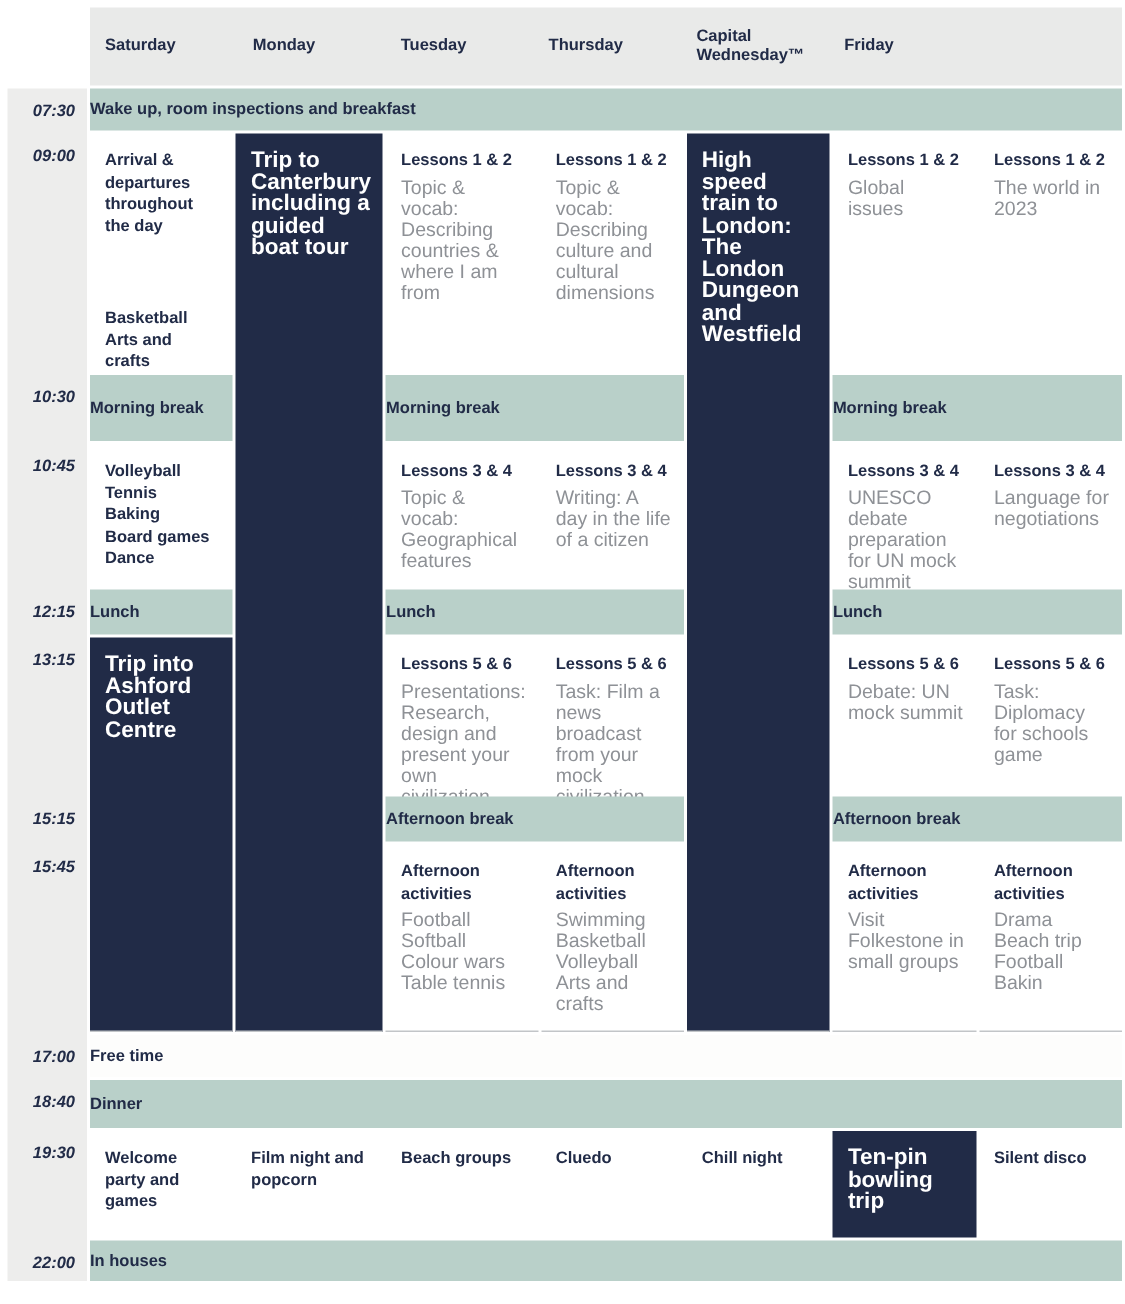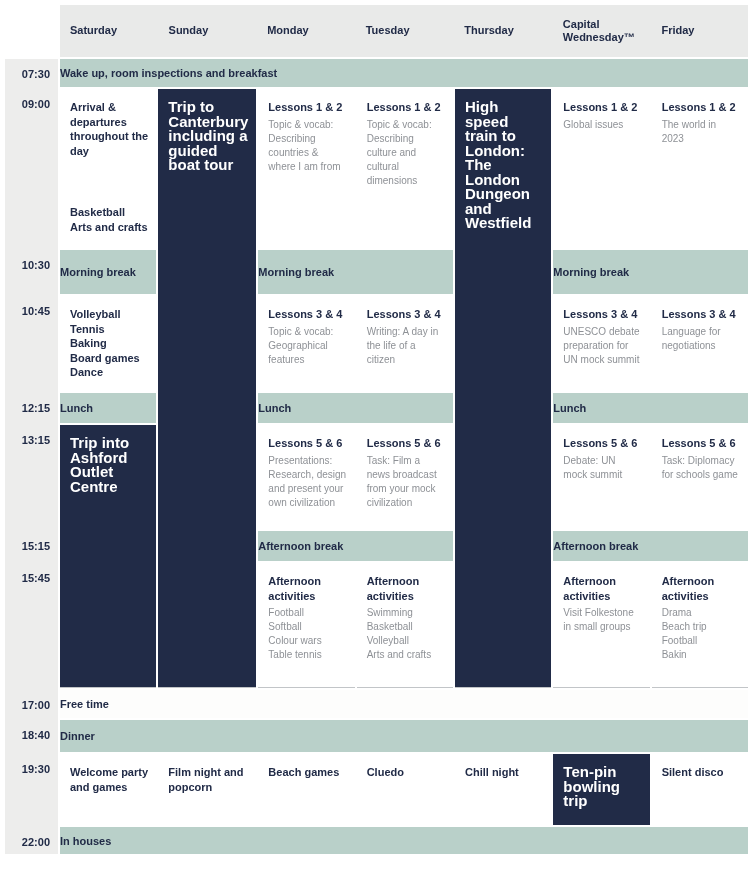--- a/index.html
+++ b/index.html
@@ -25,50 +25,49 @@
     color: var(--navy, #212b47);
   }
 
   .time-strip {
     grid-area: 2 / 1 / 14 / 2; background: var(--timeGray, #ededec);
     display: grid; gap: 2px;
     grid-template-rows: 28px 159px 44px 95px 30px 104px 30px 125px 28px 32px 71px 27px;
   }
   .time-label {
     text-align: right; padding: 9px 8px 0 0;
-    font-weight: bold; font-size: 11px; color: var(--navy, #212b47);
+    font-weight: bold; font-size: 11px; color: var(--navy, #212b47); font-style: italic;
   }
 
   .green { background: var(--green, #b9d0c9); }
   .dark  { background: var(--navy, #212b47); }
   .freebg { background: #fdfdfc; }
 
   .centered { display: flex; align-items: center; }
   .band-label { font-weight: bold; font-size: 11px; color: var(--navy, #212b47); }
 
   .cell { padding: 11px 8px 8px 10px; background: #ffffff; font-size: 11px; }
   .cell.dark { background: var(--navy, #212b47); }
 
   .title { font-weight: bold; font-size: 11px; line-height: 14.5px; color: var(--navy, #212b47); }
-  .sub { color: var(--subtitleGray, #8e9196); font-size: 10px; line-height: 14px; margin-top: 3px; }
+  .sub { color: var(--subtitleGray, #8e9196); font-size: 13px; line-height: 14px; margin-top: 3px; }
   .bold-line { font-weight: bold; font-size: 11px; line-height: 14.5px; color: var(--navy, #212b47); }
   .gap-top { margin-top: 47px; }
   .dark-text { color: #ffffff; font-weight: bold; font-size: 15px; line-height: 14.5px; white-space: pre-line; }
   .hl { border-bottom: 1px solid #c2c5c8; }
 </style>
 </head>
 <body>
 
 <div class="board">
   <div class="grid">
 
     <div class="header-band">
       <div class="header-inner">
         <div class="day-header">Saturday</div>
-        <div class="day-header">Sunday</div>
         <div class="day-header">Monday</div>
         <div class="day-header">Tuesday</div>
         <div class="day-header">Thursday</div>
         <div class="day-header">Capital Wednesday™</div>
         <div class="day-header">Friday</div>
       </div>
     </div>
 
     <div class="time-strip">
       <div class="time-label">07:30</div>
@@ -225,21 +224,21 @@
       <span class="band-label">Dinner</span>
     </div>
 
     <div class="cell" style="grid-area:12/2/13/3">
       <div class="bold-line">Welcome party and games</div>
     </div>
     <div class="cell" style="grid-area:12/3/13/4">
       <div class="bold-line">Film night and popcorn</div>
     </div>
     <div class="cell" style="grid-area:12/4/13/5">
-      <div class="bold-line">Beach games</div>
+      <div class="bold-line">Beach groups</div>
     </div>
     <div class="cell" style="grid-area:12/5/13/6">
       <div class="bold-line">Cluedo</div>
     </div>
     <div class="cell" style="grid-area:12/6/13/7">
       <div class="bold-line">Chill night</div>
     </div>
     <div class="cell dark" style="grid-area:12/7/13/8">
       <div class="dark-text">Ten-pin bowling trip</div>
     </div>

